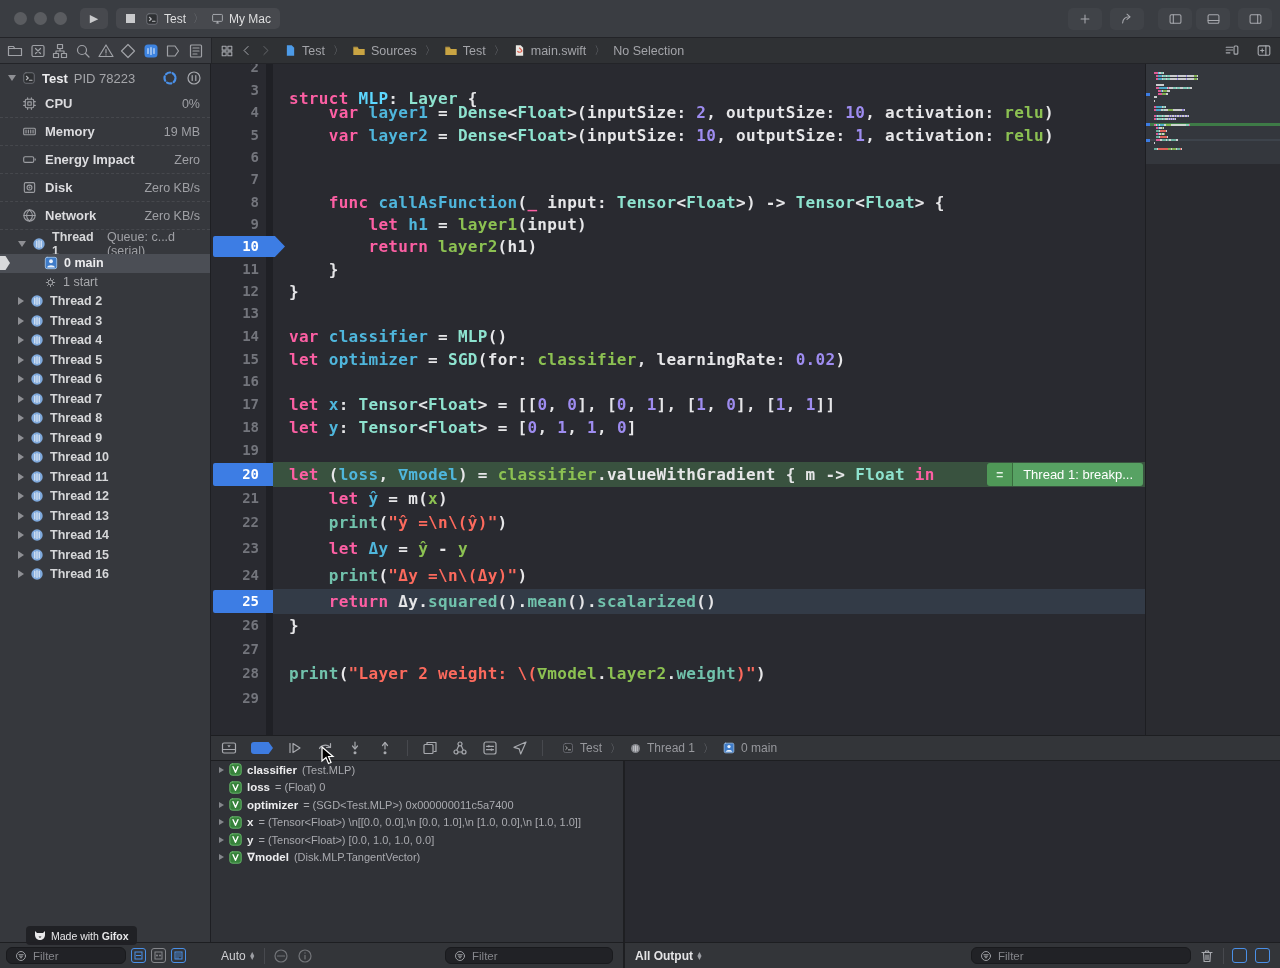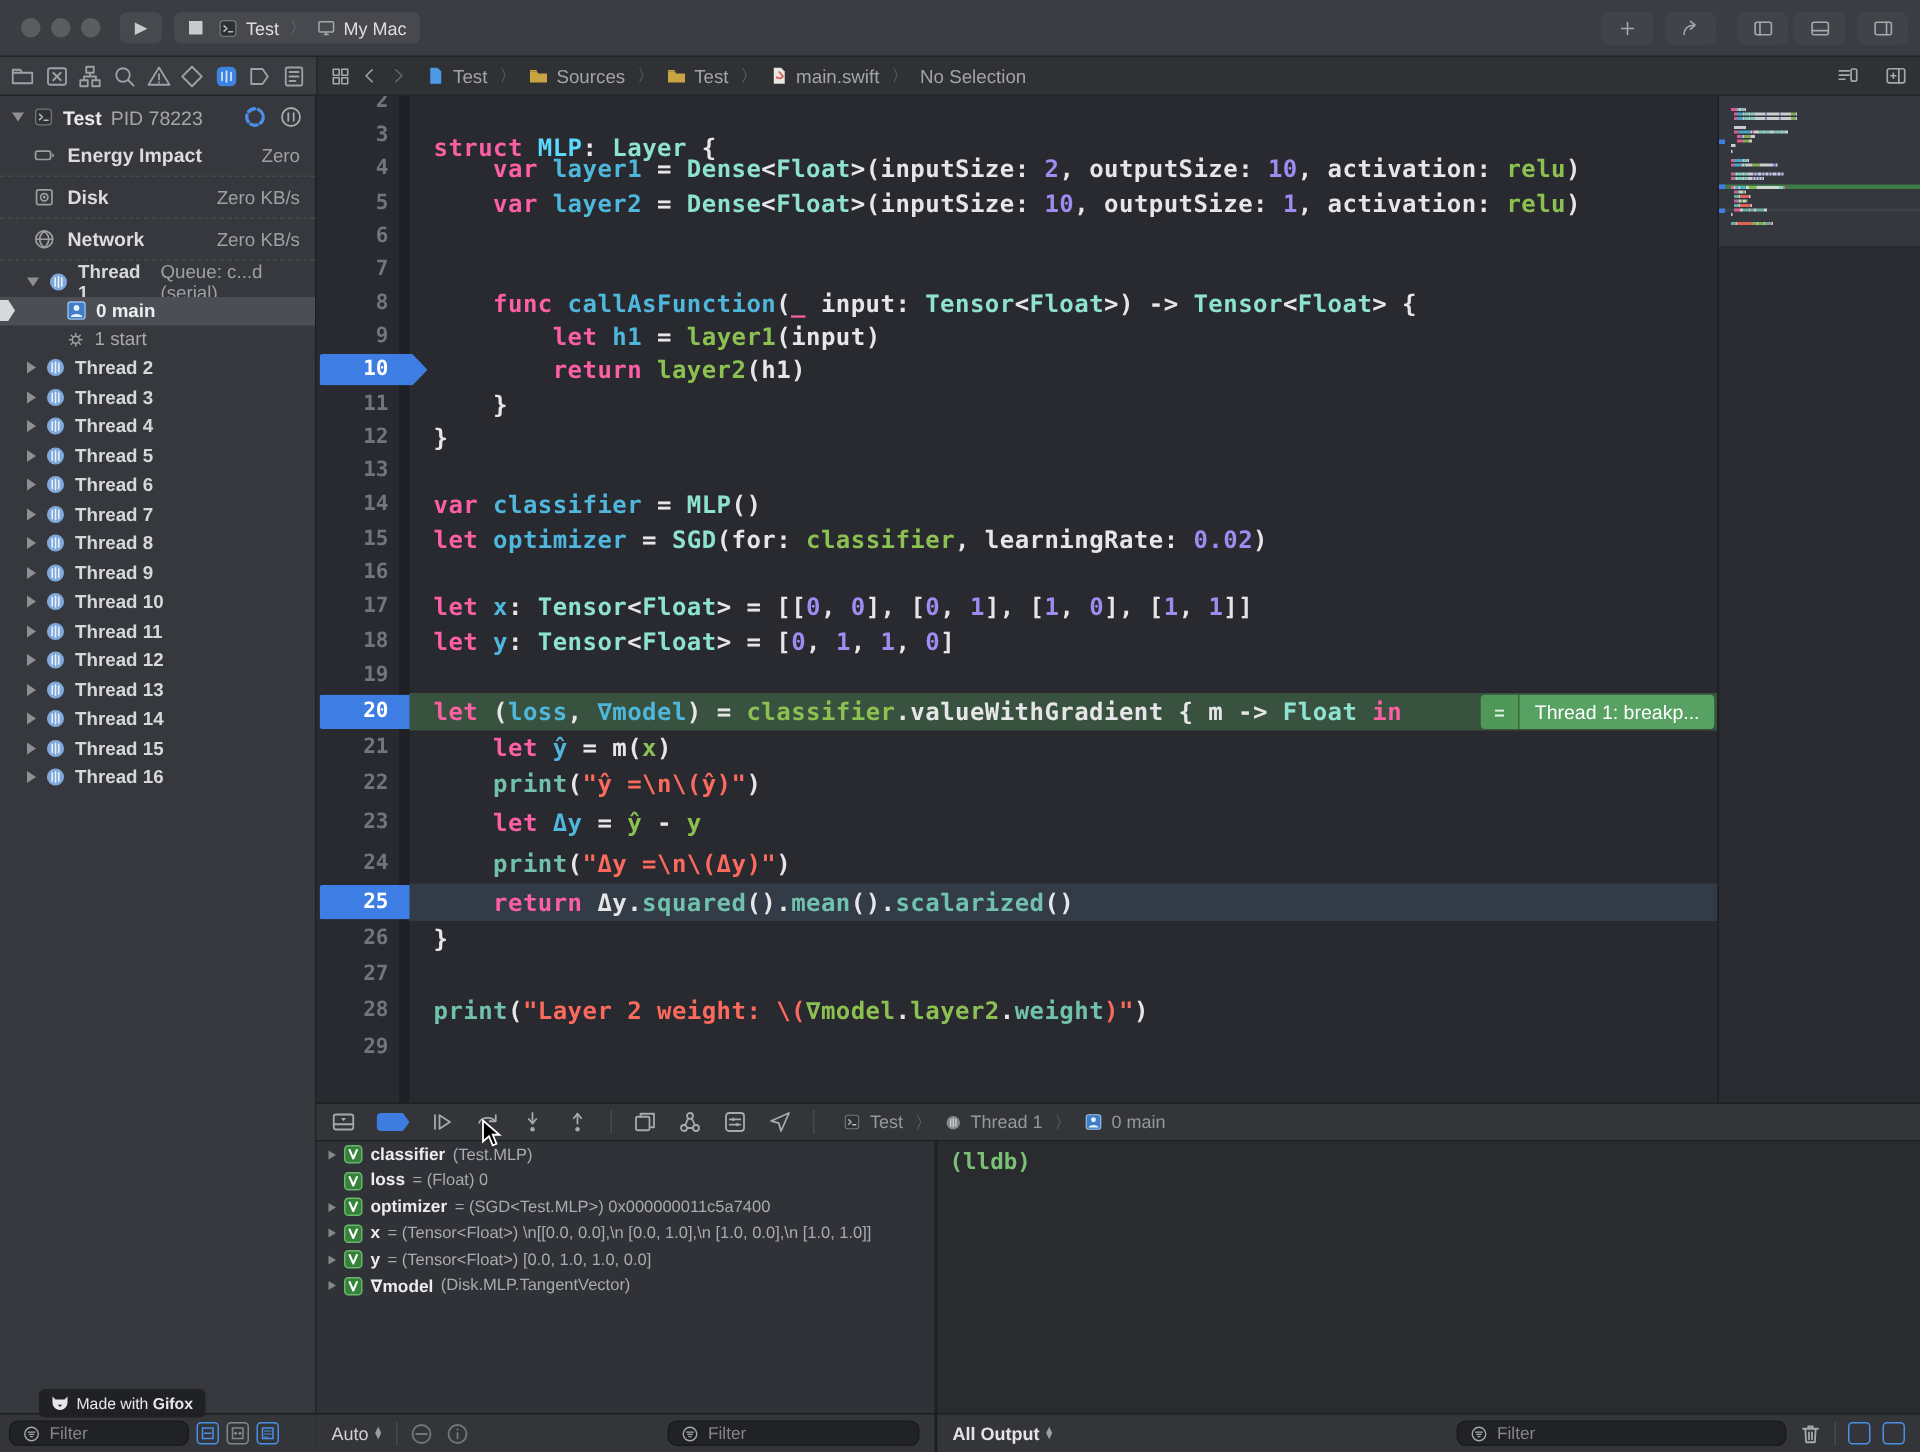--- a/index.html
+++ b/index.html
@@ -321,20 +321,41 @@
               <circle cx="8" cy="8" r="6"></circle>
               <path d="M6.2 5.5v5M9.8 5.5v5"></path>
             </svg>
           </span>
       </span>
     </div>
     <div id="gauges">
         <div class="gauge">
           <span class="gicon">
             <svg width="15" height="15" viewBox="0 0 16 16" fill="none" stroke="currentColor" stroke-width="1.2" stroke-linecap="round" stroke-linejoin="round">
+              <rect x="3.5" y="3.5" width="9" height="9" rx="1.5"></rect>
+              <rect x="6.2" y="6.2" width="3.6" height="3.6"></rect>
+              <path d="M6 1.8v1.4M10 1.8v1.4M6 12.8v1.4M10 12.8v1.4M1.8 6h1.4M1.8 10h1.4M12.8 6h1.4M12.8 10h1.4"></path>
+            </svg>
+          </span>
+          <span>CPU</span>
+          <span class="gv">0%</span>
+        </div>
+        <div class="gauge">
+          <span class="gicon">
+            <svg width="15" height="15" viewBox="0 0 16 16" fill="none" stroke="currentColor" stroke-width="1.2" stroke-linecap="round" stroke-linejoin="round">
+              <rect x="1.8" y="4.5" width="12.4" height="7" rx="1"></rect>
+              <path d="M4.3 6.5v3M6.8 6.5v3M9.3 6.5v3M11.8 6.5v3"></path>
+            </svg>
+          </span>
+          <span>Memory</span>
+          <span class="gv">19 MB</span>
+        </div>
+        <div class="gauge">
+          <span class="gicon">
+            <svg width="15" height="15" viewBox="0 0 16 16" fill="none" stroke="currentColor" stroke-width="1.2" stroke-linecap="round" stroke-linejoin="round">
               <rect x="1.8" y="5" width="10.7" height="6" rx="1.5"></rect>
               <path d="M13.5 7v2h1.2v-2z" fill="currentColor" stroke="none"></path>
             </svg>
           </span>
           <span>Energy Impact</span>
           <span class="gv">Zero</span>
         </div>
         <div class="gauge">
           <span class="gicon">
             <svg width="15" height="15" viewBox="0 0 16 16" fill="none" stroke="currentColor" stroke-width="1.2" stroke-linecap="round" stroke-linejoin="round">
@@ -992,23 +1013,20 @@
               <rect x="1" y="1" width="14" height="14" rx="3" fill="#37823b" stroke="#66b86a"></rect>
               <path d="M5 4.5l3 7 3-7" stroke="#fff" stroke-width="1.7"></path>
             </svg>
           </span>
           <span class="vname">∇model</span>
           <span class="vdetail">(Disk.MLP.TangentVector)</span>
         </div>
       </div>
   </div>
 
-  <div class="abs" id="consolepane">
-    <span id="prompt">(lldb)</span>
-  </div>
 
   <div class="abs botbar" style="left:0;width:211px;padding:0 6px;gap:5px;">
     <div class="filterfield" style="flex:0 0 120px;">
       <span class="dicon" style="transform:scale(.75);">
           <svg width="16" height="16" viewBox="0 0 16 16" fill="none" stroke="currentColor" stroke-width="1.2" stroke-linecap="round" stroke-linejoin="round">
             <circle cx="8" cy="8" r="6"></circle>
             <path d="M5 6.3h6M6 8.3h4M7 10.3h2"></path>
           </svg>
         </span>
       <input placeholder="Filter" style="">

